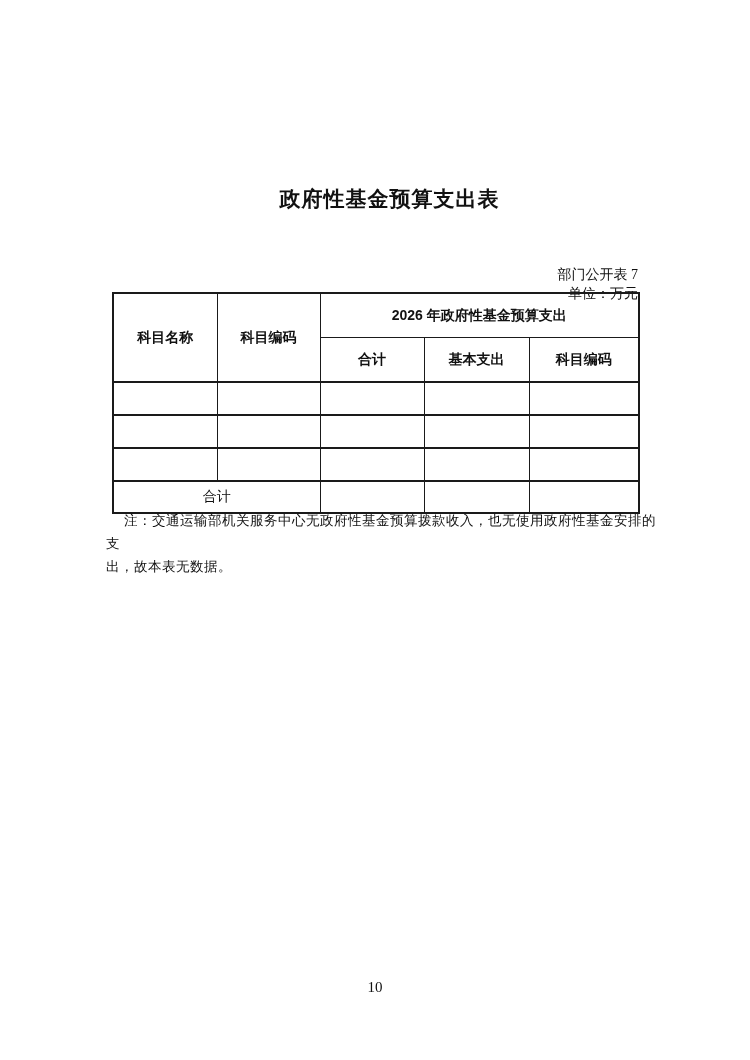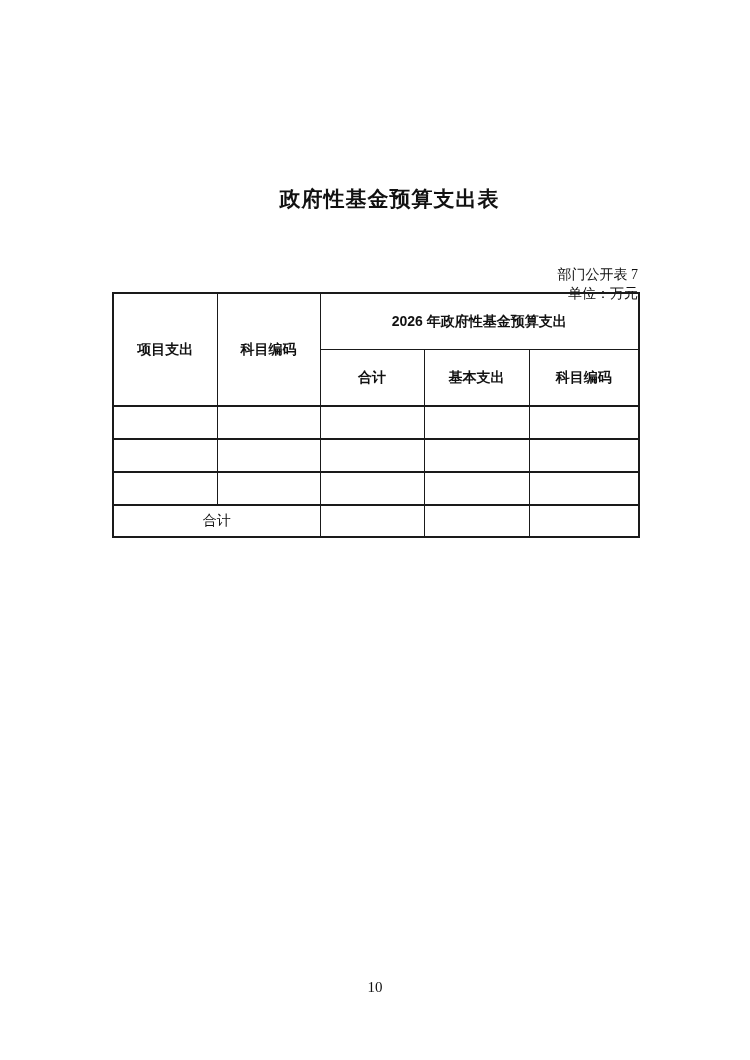--- a/index.html
+++ b/index.html
@@ -47,21 +47,21 @@
     table-layout: fixed;
     border: 2px solid #1a1a1a;
   }
   table.budget-table th {
     border: 1px solid #1a1a1a;
     font-family: "Liberation Sans", sans-serif;
     font-weight: bold;
     font-size: 14px;
     text-align: center;
     vertical-align: middle;
-    padding: 10px;
+    padding: 4px;
     color: #111;
   }
   table.budget-table thead tr th { height: 35px; }
   table.budget-table td {
     border-top: 2px solid #1a1a1a;
     border-bottom: 2px solid #1a1a1a;
     border-left: 1px solid #1a1a1a;
     border-right: 1px solid #1a1a1a;
     font-size: 14px;
     text-align: center;
@@ -107,21 +107,21 @@
   <table class="budget-table">
     <colgroup>
       <col style="width:104px">
       <col style="width:103px">
       <col style="width:104px">
       <col style="width:105px">
       <col style="width:110px">
     </colgroup>
     <thead>
       <tr>
-        <th rowspan="2">项目支出</th>
+        <th rowspan="2">科目名称</th>
         <th rowspan="2">科目编码</th>
         <th colspan="3">2026 年政府性基金预算支出</th>
       </tr>
       <tr>
         <th>合计</th>
         <th>基本支出</th>
         <th>科目编码</th>
       </tr>
     </thead>
     <tbody>
@@ -150,16 +150,20 @@
     <tbody>
       <tr class="total-row">
         <td colspan="2">合计</td>
         <td></td>
         <td></td>
         <td></td>
       </tr>
     </tbody>
   </table>
 
+  <div class="note">
+    <div class="note-line-first">注：交通运输部机关服务中心无政府性基金预算拨款收入，也无使用政府性基金安排的支</div>
+    <div>出，故本表无数据。</div>
+  </div>
 
   <div class="page-number">10</div>
 
 </div>
 
 </body></html>

